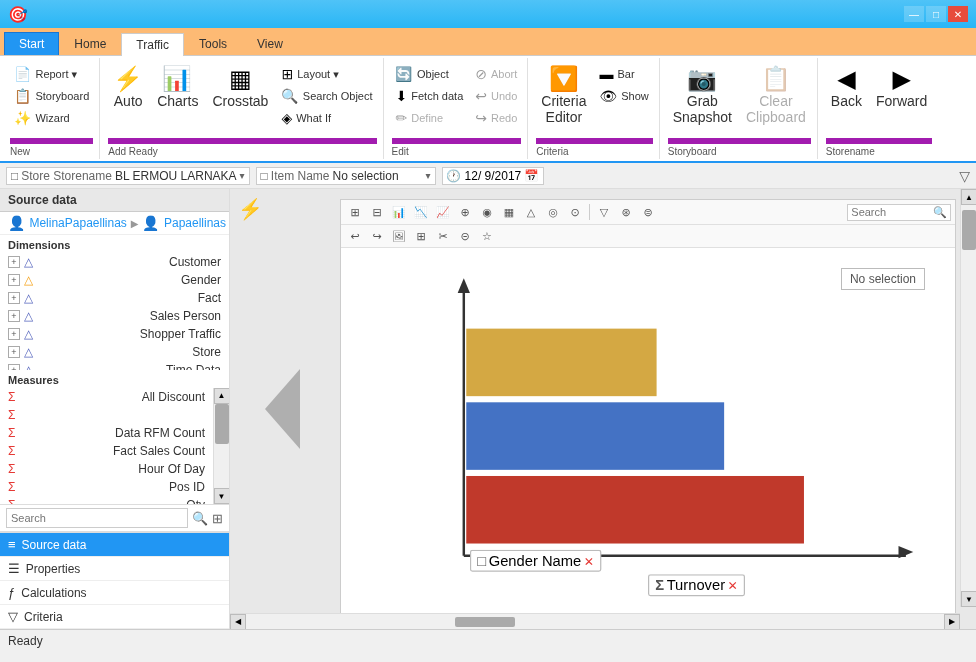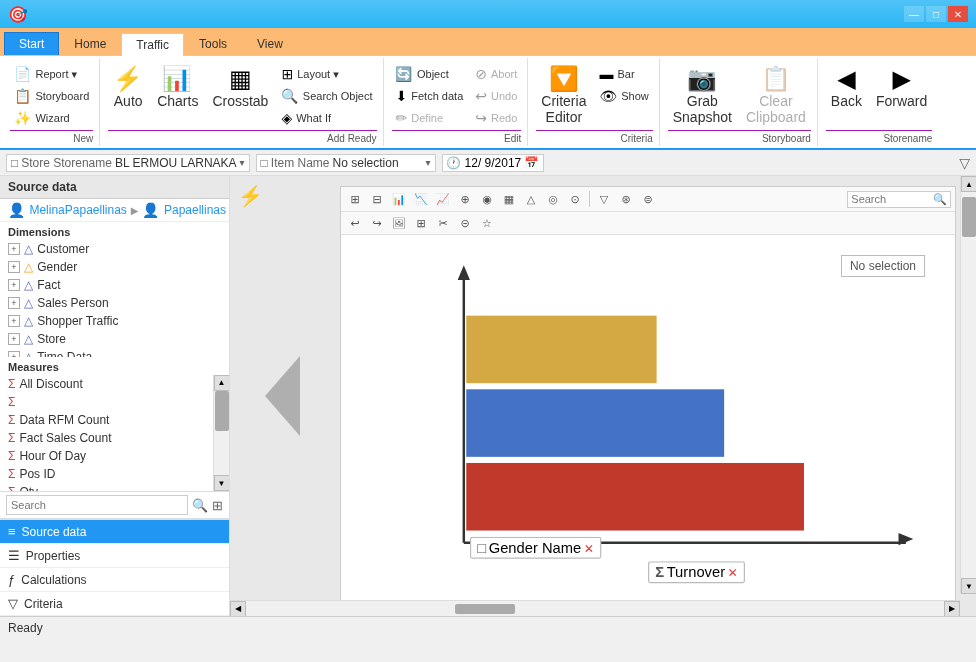--- a/index.html
+++ b/index.html
@@ -73,26 +73,26 @@
     }
     .ribbon-group:last-child { border-right: none; }
     .ribbon-group-content {
       display: flex;
       gap: 4px;
       flex: 1;
       align-items: flex-start;
       padding-top: 4px;
     }
     .ribbon-group-label {
-      text-align: right;
+      text-align: left;
       font-size: 10px;
       color: #555;
       padding-top: 2px;
-      border-top: 1px solid #a21caf;
-      margin-top: 2px;
+      border-top: 6px solid #a21caf;
+      margin-top: 10px;
     }
     .ribbon-btn {
       display: flex;
       flex-direction: column;
       align-items: center;
       cursor: pointer;
       padding: 2px 4px;
       border: 1px solid transparent;
       border-radius: 2px;
       min-width: 36px;
@@ -204,21 +204,21 @@
       color: #333;
     }
     .panel-list-item .expand-btn {
       width: 12px; height: 12px;
       border: 1px solid #aaa;
       display: flex; align-items: center; justify-content: center;
       font-size: 9px; color: #555; cursor: pointer;
       flex-shrink: 0;
     }
     .panel-list-item .item-icon { font-size: 12px; flex-shrink: 0; }
-    .panel-list-item .item-label { flex: 1; }
+    .panel-list-item .item-label { flex: 1; text-align: right; }
     .icon-dim { color: #5c6bc0; }
     .icon-meas { color: #e53935; }
     .measures-list-container {
       display: flex;
       overflow: hidden;
     }
     .measures-list {
       flex: 1;
       overflow-y: scroll;
       max-height: 130px;

